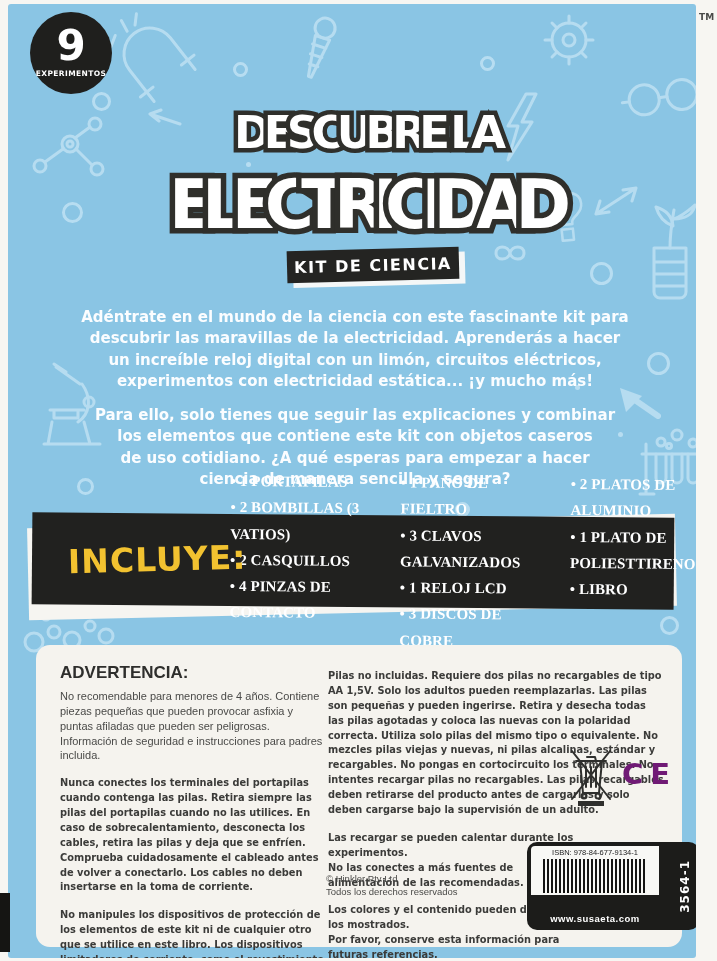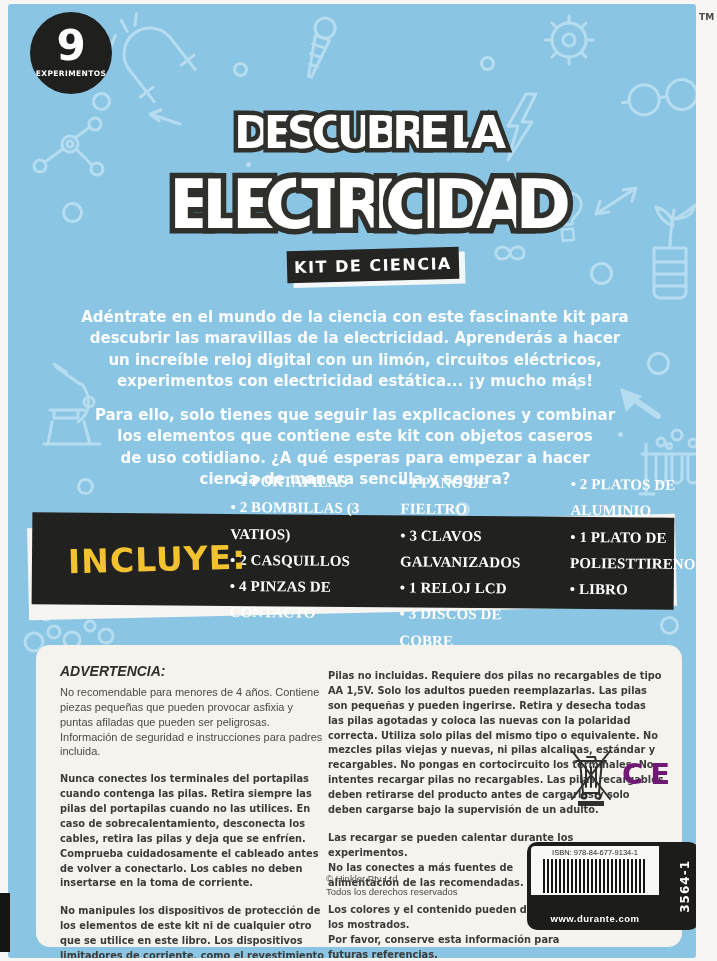--- a/index.html
+++ b/index.html
@@ -45,21 +45,21 @@
   .includes-cols{flex:1;display:flex;gap:10px;}
   .includes-cols ul{list-style:none;margin:4px;padding:0;width:152px;color:#fff;
                     font-family:Liberation Serif, serif;font-size:15px;font-weight:bold;
                     line-height:1.75;letter-spacing:.1px;}
   .includes-cols li::before{content:"•  ";}
 
   
   .info-panel{position:absolute;left:28px;top:641px;width:646px;height:302px;background:#f5f3ee;border-radius:14px;}
   .col-left{position:absolute;left:24px;top:18px;width:268px;}
   .col-right{position:absolute;left:292px;top:18px;width:336px;}
-  .warn-head{font-family:"Liberation Sans",sans-serif;font-size:14px;font-weight:bold;color:#2e2e2c;font-style:italic;}
+  .warn-head{font-family:"Liberation Sans",sans-serif;font-size:17px;font-weight:bold;color:#2e2e2c;}
   .p-sans{font-family:"Liberation Sans",sans-serif;font-size:11px;color:#4a4a48;line-height:1.35;margin:6px 0 0;}
   .p-round{font-size:9.8px;font-weight:bold;color:#3b3b39;line-height:1.52;margin:13px 0 0;white-space:pre-line;}
   .col-right .p-round.first{margin-top:6px;}
   .narrow{width:252px;}
   .weee{position:absolute;left:534px;top:104px;}
   .ce{position:absolute;left:586px;top:112px;font-size:29px;font-weight:bold;letter-spacing:7px;color:#701a75;}
   .pub{position:absolute;font-family:"Liberation Sans",sans-serif;font-size:9.5px;color:#4a4a48;
        line-height:1.35;white-space:pre-line;}
   #pub-hinkler{left:290px;top:228px;}
   #pub-susaeta{left:290px;top:262px;}
@@ -252,21 +252,21 @@
 
       <div class="bc-label">
         <div class="bc-white">
           <div class="bc-isbn">ISBN: 978-84-677-9134-1</div>
           <div class="bc-bars"></div>
           <div class="bc-digits">9 788467 791341</div>
         </div>
         <div class="bc-side">
           <span>3564-1</span>
         </div>
-        <div class="bc-web">www.durante.com</div>
+        <div class="bc-web">www.susaeta.com</div>
       </div>
 
     </div>
   </div>
 
   <div class="tm">TM</div>
   <div class="corner-shadow"></div>
 </div>
 
 </body></html>

